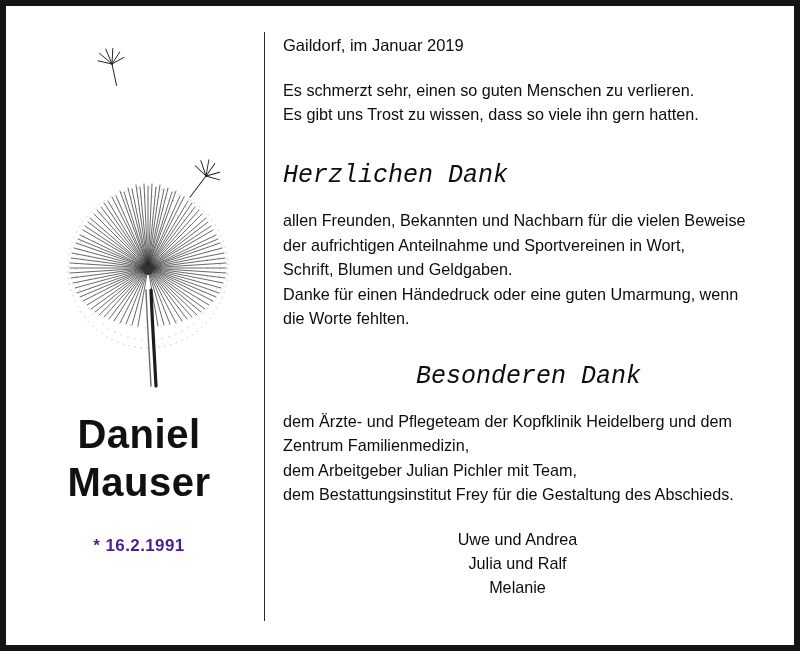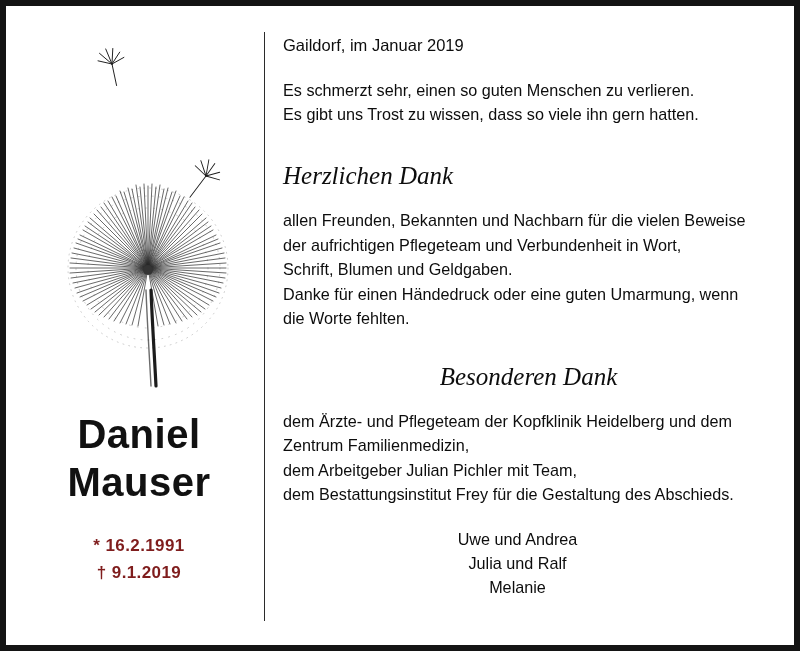--- a/index.html
+++ b/index.html
@@ -66,21 +66,21 @@
   .dates {
     margin-top: 26px;
     text-align: center;
   }
   .date-line {
     font-family: "Liberation Sans", sans-serif;
     font-weight: bold;
     font-size: 17px;
     line-height: 27px;
     letter-spacing: 0.4px;
-    color: #7f1d1d;
+    color: #4c1d95;
   }
 
   
   .divider {
     width: 1px;
     flex: 0 0 1px;
     background: #2b2b2b;
     margin: 14px 18px 10px 6px;
     align-self: stretch;
   }
@@ -107,21 +107,21 @@
     line-height: 24px;
     margin: 0 0 12px 0;
   }
   .para .ln { display: block; }
 
   .headline {
     font-style: italic;
     font-size: 25px;
     line-height: 32px;
     margin: 22px 0 16px 0;
-    font-family: Liberation Serif, serif;
+    font-family: Liberation Mono, monospace;
   }
   .headline.second {
     margin-top: 30px;
     margin-bottom: 16px;
     text-align: center;
   }
 
   .block-body {
     font-size: 16.2px;
     line-height: 24.5px;
@@ -277,40 +277,39 @@
         </svg>
       </div>
 
       <div class="name-block">
         <div class="name-line">Daniel</div>
         <div class="name-line">Mauser</div>
       </div>
 
       <div class="dates">
         <div class="date-line">* 16.2.1991</div>
-        <div class="date-line">† 9.1.2019</div>
       </div>
     </div>
 
     <div class="divider"></div>
 
     <div class="right-col">
 
       <div class="place-date">Gaildorf, im Januar 2019</div>
 
       <div class="para">
         <span class="ln">Es schmerzt sehr, einen so guten Menschen zu verlieren.</span>
         <span class="ln">Es gibt uns Trost zu wissen, dass so viele ihn gern hatten.</span>
       </div>
 
       <div class="headline">Herzlichen Dank</div>
 
       <div class="block-body">
         <span class="ln">allen Freunden, Bekannten und Nachbarn für die vielen Beweise</span>
-        <span class="ln">der aufrichtigen Pflegeteam und Verbundenheit in Wort,</span>
+        <span class="ln">der aufrichtigen Anteilnahme und Sportvereinen in Wort,</span>
         <span class="ln">Schrift, Blumen und Geldgaben.</span>
         <span class="ln">Danke für einen Händedruck oder eine guten Umarmung, wenn</span>
         <span class="ln">die Worte fehlten.</span>
       </div>
 
       <div class="headline second">Besonderen Dank</div>
 
       <div class="block-body">
         <span class="ln">dem Ärzte- und Pflegeteam der Kopfklinik Heidelberg und dem</span>
         <span class="ln">Zentrum Familienmedizin,</span>

